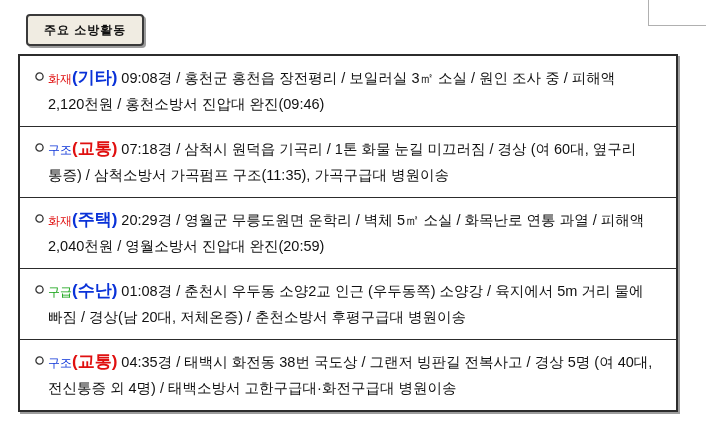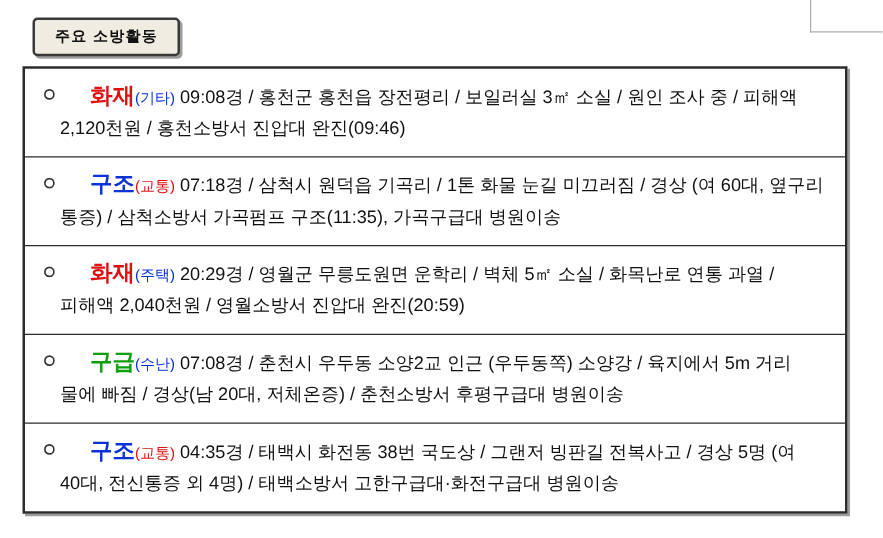--- a/index.html
+++ b/index.html
@@ -84,31 +84,30 @@
 
   .entry-body {
     flex: 1 1 auto;
     font-size: 14.5px;
     line-height: 25px;
     color: #111111;
     word-break: keep-all;
   }
 
   .cat {
-    font-weight: bold;
-    font-size: 18px;
-    margin-left: 24px;
+    font-weight: normal;
+    font-size: 12px;
   }
   .cat-red { color: #e01010; }
   .cat-blue { color: #0a32d8; }
   .cat-green { color: #0fa00f; }
 
   .sub {
-    font-weight: normal;
-    font-size: 12px;
+    font-weight: bold;
+    font-size: 17px;
   }
   .sub-blue { color: #0a32d8; }
   .sub-red { color: #e01010; }
 
   .u { }
   .txt { color: #111111; }
 </style>
 </head>
 <body>
 
@@ -158,21 +157,21 @@
       </div>
     </div>
 
     <div class="entry">
       <div class="bullet">
         <svg width="9" height="9" viewBox="0 0 9 9">
             <circle cx="4.5" cy="4.5" r="3.6" fill="none" stroke="#333333" stroke-width="1.3"></circle>
           </svg>
       </div>
       <div class="entry-body">
-        <span class="cat cat-green">구급</span><span class="sub sub-blue">(수난)</span><span class="txt"> 07:08경  /  춘천시 우두동 소양2교 인근 (우두동쪽)  소양강  /  육지에서</span>
+        <span class="cat cat-green">구급</span><span class="sub sub-blue">(수난)</span><span class="txt"> 01:08경  /  춘천시 우두동 소양2교 인근 (우두동쪽)  소양강  /  육지에서</span>
         <span class="txt">5m 거리 물에 빠짐  /  경상(남 20대, 저체온증)  /  춘천소방서  </span><span class="txt u">후평구급대</span><span class="txt">  병원이송</span>
       </div>
     </div>
 
     <div class="entry">
       <div class="bullet">
         <svg width="9" height="9" viewBox="0 0 9 9">
             <circle cx="4.5" cy="4.5" r="3.6" fill="none" stroke="#333333" stroke-width="1.3"></circle>
           </svg>
       </div>

